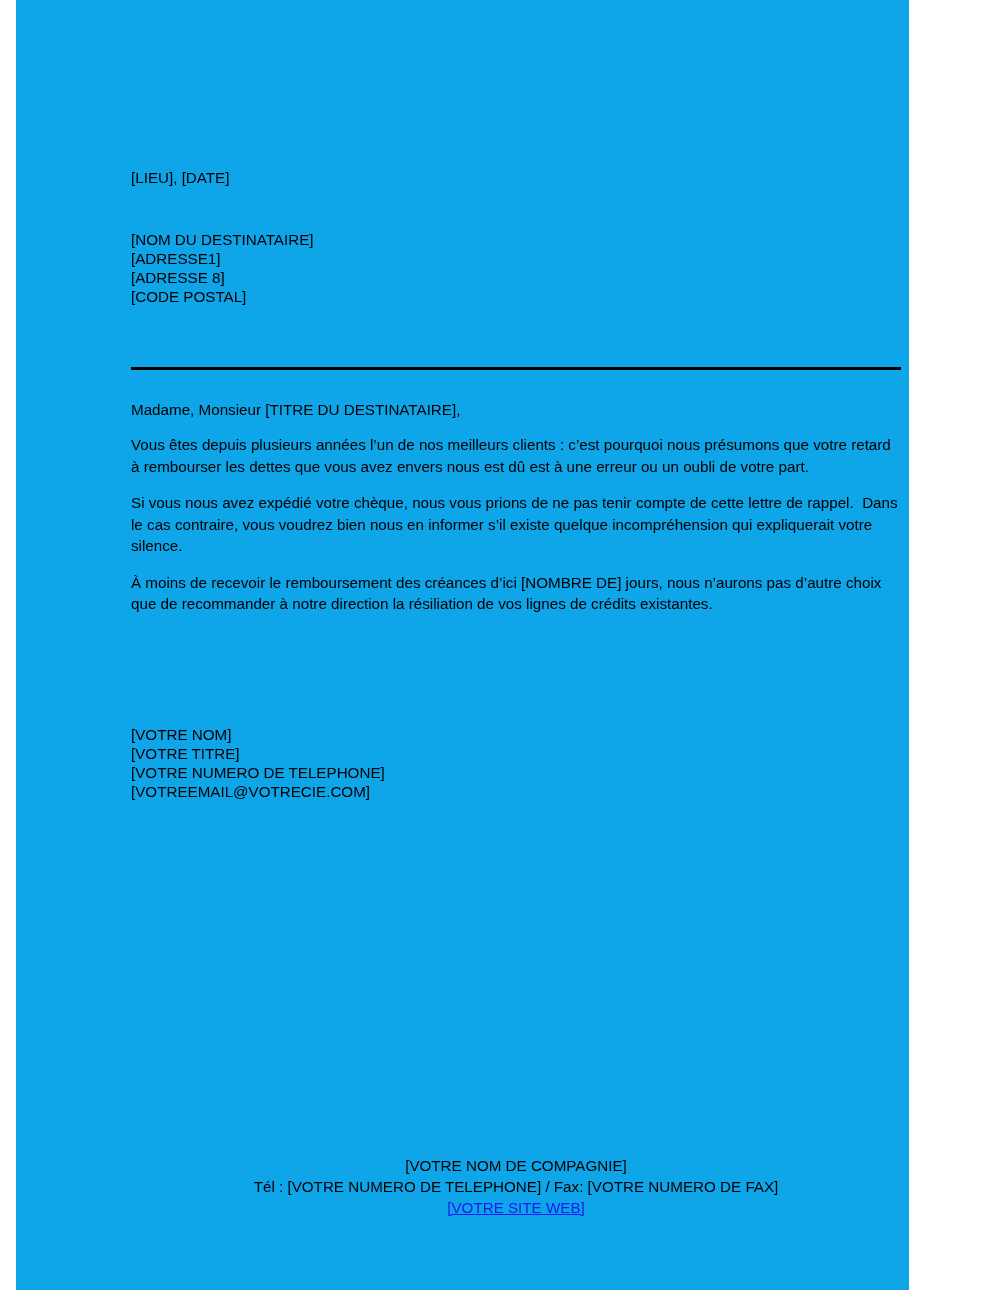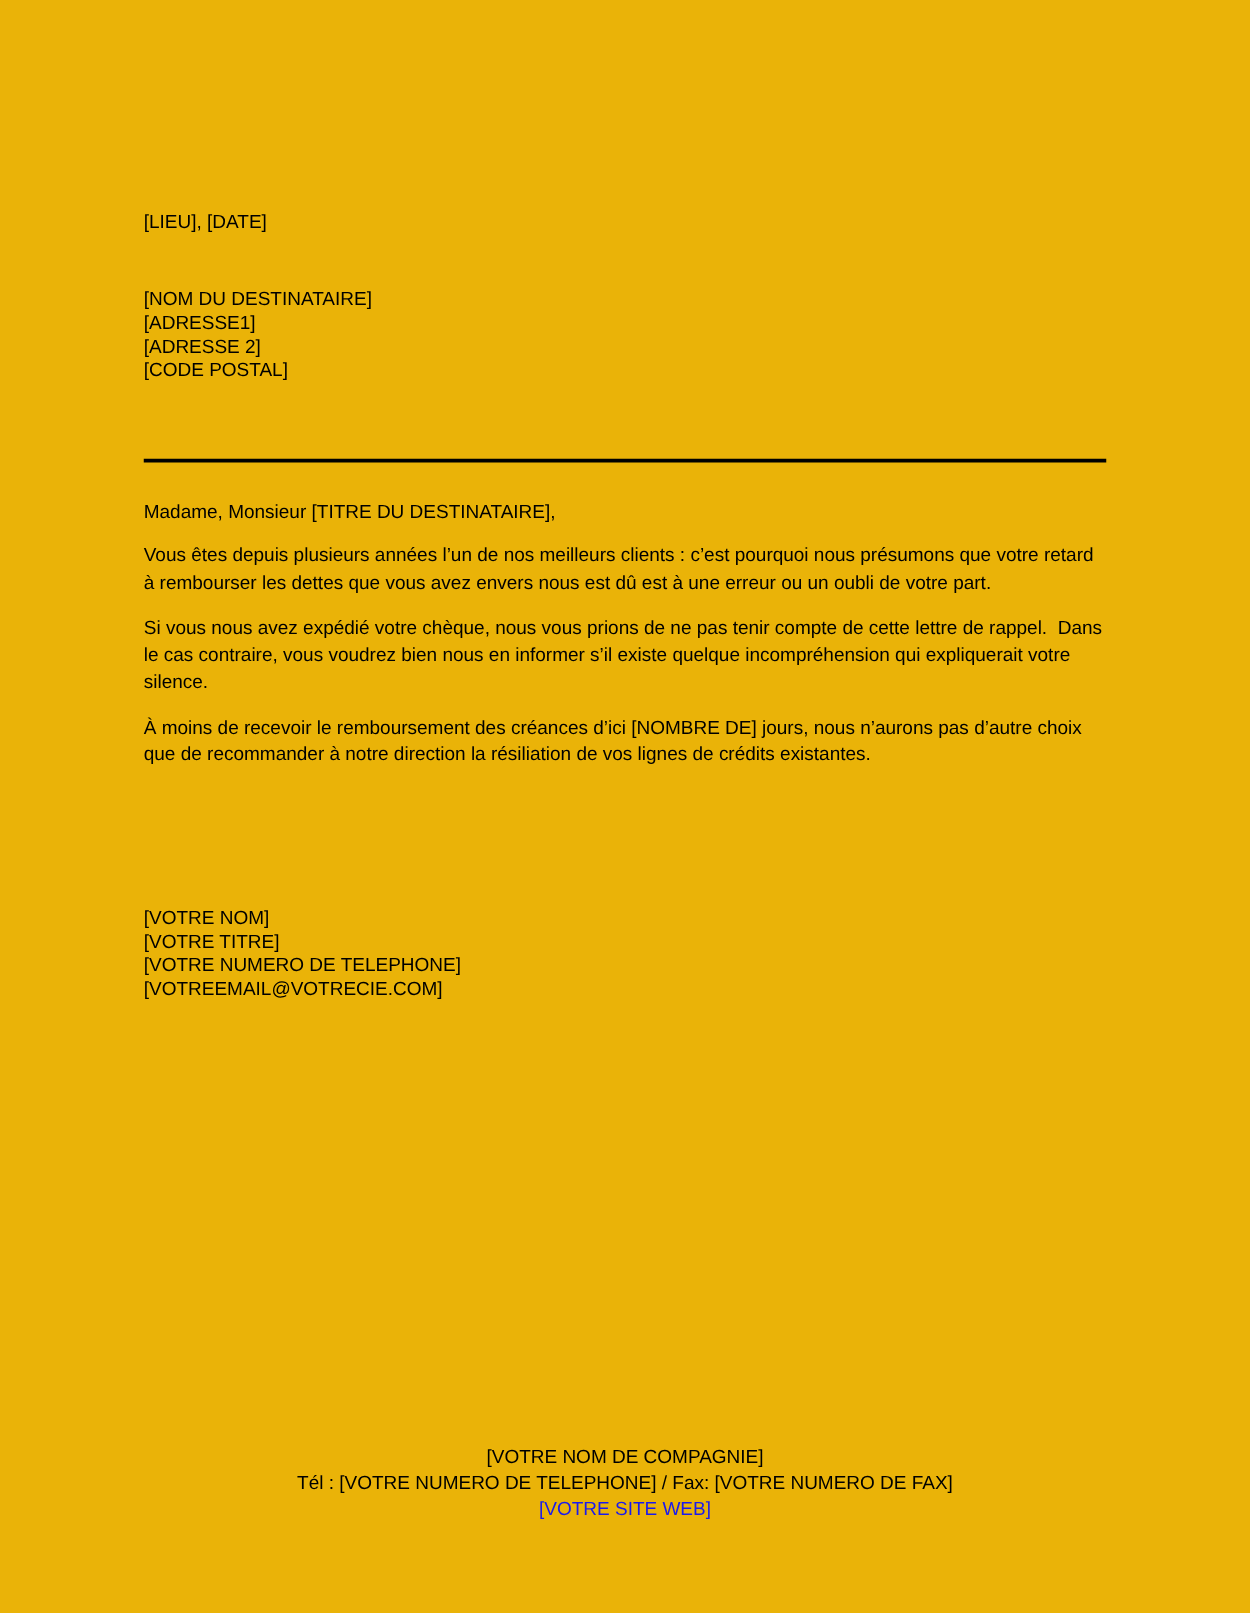--- a/index.html
+++ b/index.html
@@ -10,24 +10,24 @@
   body {
     width: 1000px;
     height: 1290px;
     position: relative;
     font-family: "Liberation Sans", sans-serif;
     color: #000000;
     -webkit-font-smoothing: antialiased;
   }
   .page {
     position: absolute;
-    left: 0; top: 0;
-    width: 1000px;
+    left: 16px; top: 0;
+    width: 893px;
     height: 1290px;
-    background: #eab308;
+    background: #0ea5e9;
     overflow: hidden;
   }
   .content {
     position: absolute;
     left: 115px;
     top: 168px;
     width: 770px;
   }
   .line {
     font-size: 15.2px;
@@ -71,38 +71,39 @@
     width: 1000px;
     text-align: center;
   }
   .footer .fline {
     font-size: 15.2px;
     line-height: 21px;
     white-space: pre-wrap;
   }
   .weblink {
     color: #1a1aee;
+    text-decoration: underline;
     cursor: pointer;
   }
 </style>
 </head>
 <body>
 
 <div class="page">
 
   <div class="content">
 
     <div class="line block">[LIEU], [DATE]</div>
 
     <div class="spacer-date"></div>
 
     <div>
       <div class="line">[NOM DU DESTINATAIRE]</div>
       <div class="line">[ADRESSE1]</div>
-      <div class="line">[ADRESSE 2]</div>
+      <div class="line">[ADRESSE 8]</div>
       <div class="line">[CODE POSTAL]</div>
     </div>
 
     <div class="spacer-addr"></div>
 
 
     <div class="spacer-rule"></div>
 
     <div class="rule"></div>
 

